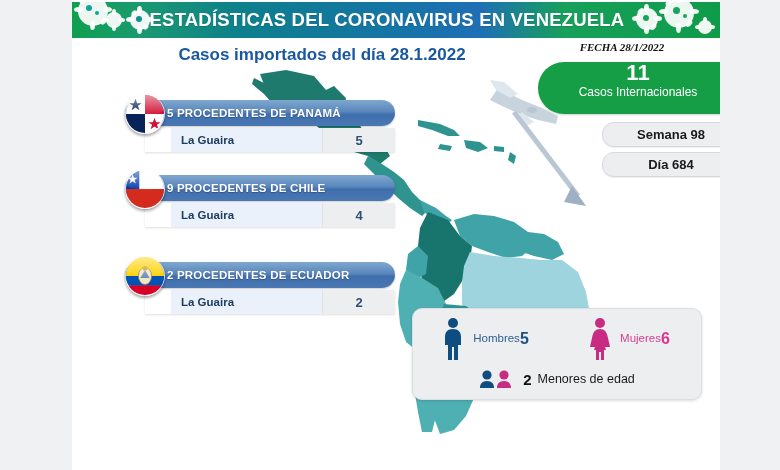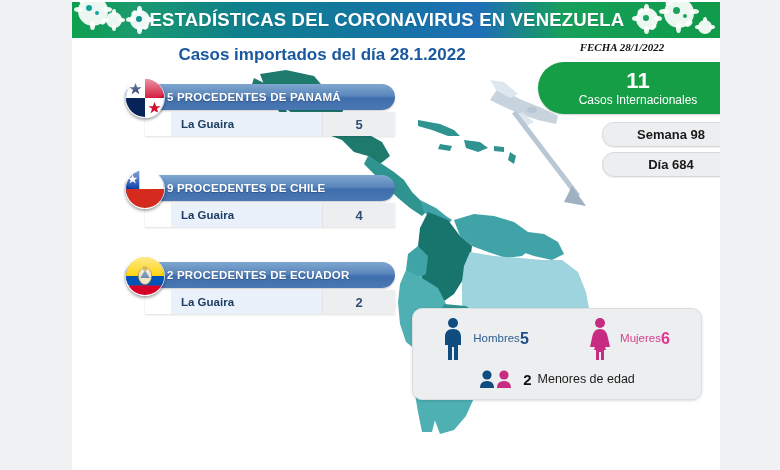--- a/index.html
+++ b/index.html
@@ -47,42 +47,42 @@
     color:#111;font-size:11px;font-weight:bold;font-style:italic;
     font-family:"Liberation Serif",serif;white-space:nowrap;
   }
 
   
   .intl-box{
     position:absolute;left:466px;top:62px;width:200px;height:52px;
     background:#159e45;border-radius:26px 0 0 26px;
     box-shadow:0 1px 2px rgba(0,0,0,.18);
     color:#fff;text-align:center;
-    display:flex;flex-direction:column;align-items:center;justify-content:center;
+    display:flex;flex-direction:column;align-items:center;
   }
   .intl-num{font-size:22px;font-weight:bold;line-height:1;margin-bottom:2px;}
   .intl-label{font-size:12px;line-height:1;}
 
   .pill{
     position:absolute;left:530px;width:136px;height:23px;
     background:#eceef0;border:1px solid #d7dadd;border-radius:12px 0 0 12px;
     display:flex;align-items:center;justify-content:center;
     font-size:13px;font-weight:bold;color:#1a1a1a;white-space:nowrap;
     box-shadow:0 1px 1px rgba(0,0,0,.07);
   }
   .pill.semana{top:122px;}
   .pill.dia{top:152px;}
 
   
   .map-wrap{position:absolute;left:150px;top:60px;width:420px;height:375px;}
   .map-wrap svg{display:block;width:100%;height:100%;}
 
   
   .card{position:absolute;left:18px;width:305px;}
-  .card.c0{top:84px;text-align:right;}
+  .card.c0{top:100px;text-align:right;}
   .card.c1{top:175px;}
   .card.c2{top:250px;margin-top:12px;}
 
   .card-head{
     position:relative;margin-left:35px;height:26px;
     background:linear-gradient(180deg,#7fa7cf 0%,#5a86bb 45%,#3f6ead 55%,#4a78b4 100%);
     border-radius:13px;
     box-shadow:0 1px 2px rgba(0,0,0,.22);
     display:flex;align-items:center;
   }

